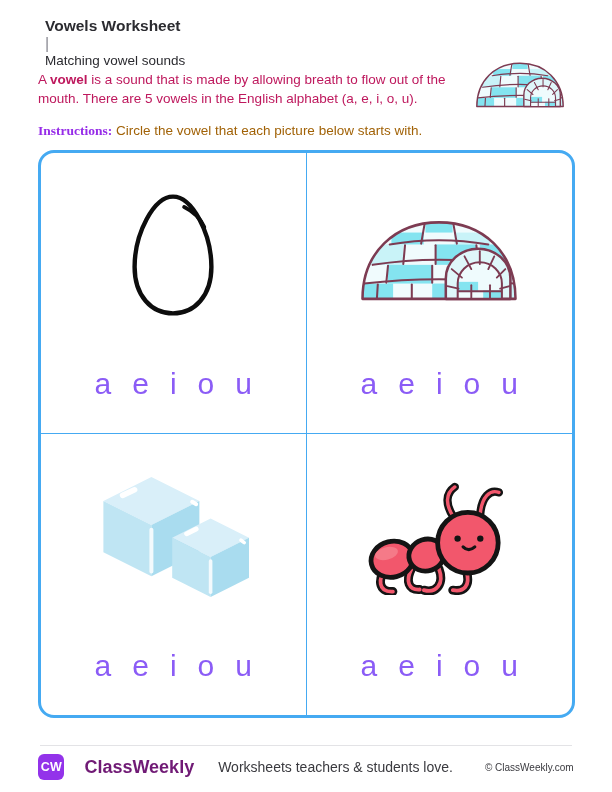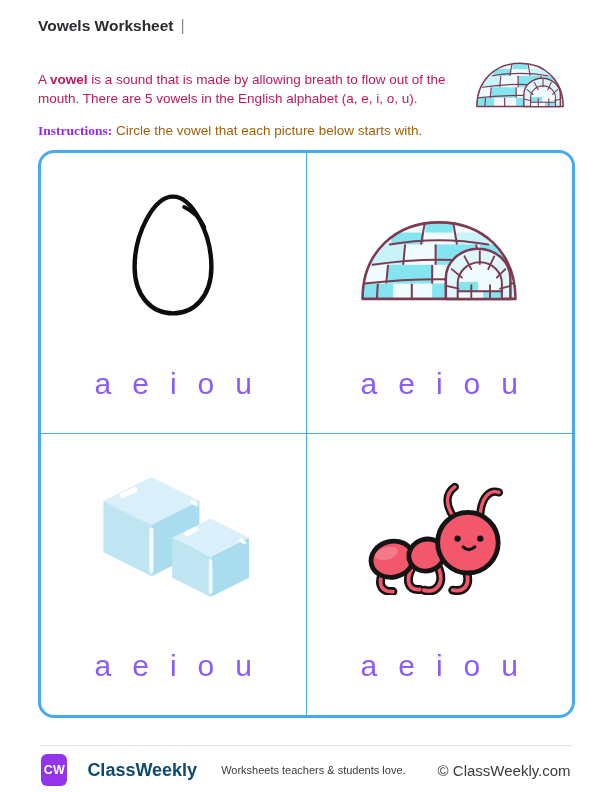--- a/index.html
+++ b/index.html
@@ -1,21 +1,21 @@
 <!DOCTYPE html>
 <html><head>
 <meta charset="utf-8">
 <style>
   html,body{margin:0;padding:0;}
   body{
     width:612px;height:792px;position:relative;background:#ffffff;
     font-family:"Liberation Sans", sans-serif;color:#2f2f33;overflow:hidden;
   }
   
-  .header{position:absolute;left:38px;top:17px;display:flex;align-items:baseline;white-space:nowrap;}
+  .header{position:absolute;left:38px;top:17px;display:flex;align-items:baseline;white-space:nowrap;flex-direction:column;}
   .header .title{font-size:15.5px;font-weight:bold;color:#2b2b30;}
   .header .sep{font-size:16px;font-weight:300;color:#8a8a93;margin:0 7px;}
   .header .subtitle{font-size:13.5px;color:#2b2b30;}
   
   .intro{position:absolute;left:38px;top:56px;width:436px;font-size:13.5px;line-height:1.45;color:#be185d;}
   .intro b{font-weight:bold;}
   .instructions{position:absolute;left:38px;top:109px;width:470px;font-size:13.5px;}
   .instructions .label{font-weight:bold;color:#962ce8;font-family:Liberation Serif, serif;}
   .instructions .text{color:#a16207;}
   
@@ -29,25 +29,25 @@
   .cell{position:relative;display:flex;flex-direction:column;align-items:center;justify-content:flex-end;
         padding-bottom:34px;box-sizing:border-box;}
   .cell.br{border-right:1.5px solid #45aaf2;}
   .cell.bb{border-bottom:1.5px solid #45aaf2;}
   .cell-art{position:absolute;left:0;right:0;top:28px;bottom:104px;display:flex;align-items:center;justify-content:center;}
   .vowel-row{display:flex;gap:21px;font-size:30px;font-weight:300;color:#8b5cf6;line-height:1;}
   .vowel-row span{cursor:pointer;}
   
   .footer-line{position:absolute;left:40px;right:40px;top:745px;height:1px;background:#e3e3e6;}
   .footer{position:absolute;left:0;right:0;top:754px;display:flex;align-items:center;justify-content:center;}
-  .logo-box{width:26px;height:32px;border-radius:6px;background:#9333ea;display:flex;align-items:center;justify-content:center;
+  .logo-box{width:26px;height:26px;border-radius:6px;background:#9333ea;display:flex;align-items:center;justify-content:center;
             color:#ffffff;font-size:12.5px;font-weight:bold;letter-spacing:.3px;}
-  .brand{font-size:18px;font-weight:bold;color:#0c4a6e;margin-left:20px;}
-  .tagline{font-size:11px;color:#3a3a3f;margin-left:24px;}
-  .copyright{font-size:15px;color:#3a3a3f;margin-left:32px;}
+  .brand{font-size:18px;font-weight:bold;color:#701a75;margin-left:20px;}
+  .tagline{font-size:14px;color:#3a3a3f;margin-left:24px;}
+  .copyright{font-size:10px;color:#3a3a3f;margin-left:32px;}
   .defs-hidden{position:absolute;width:0;height:0;overflow:hidden;}
 </style>
 </head>
 <body>
 
 <svg class="defs-hidden" aria-hidden="true">
   <defs>
 
     <symbol id="sym-igloo" viewBox="0 0 200 130">
       <clipPath id="domeClip">
@@ -162,20 +162,21 @@
       <circle cx="137" cy="88" r="4.6" fill="#141414"></circle>
       <circle cx="170" cy="88" r="4.6" fill="#141414"></circle>
       <path d="M145,100 Q153,108 162,100" fill="none" stroke="#141414" stroke-width="4.6" stroke-linecap="round"></path>
     </symbol>
   </defs>
 </svg>
 
 <div class="header">
   <span class="title">Vowels Worksheet</span>
   <span class="sep">|</span>
+  <span class="subtitle">Matching vowel sounds</span>
 </div>
 
 <p class="intro"><span>A</span> <b>vowel</b> <span>is a sound that is made by allowing breath to flow out of the mouth. There are 5 vowels in the English alphabet (a, e, i, o, u).</span></p>
 
 <p class="instructions"><span class="label">Instructions:</span> <span class="text">Circle the vowel that each picture below starts with.</span></p>
 
 <svg class="mini-igloo" viewBox="0 0 200 130">
     <use href="#sym-igloo"></use>
   </svg>
 

